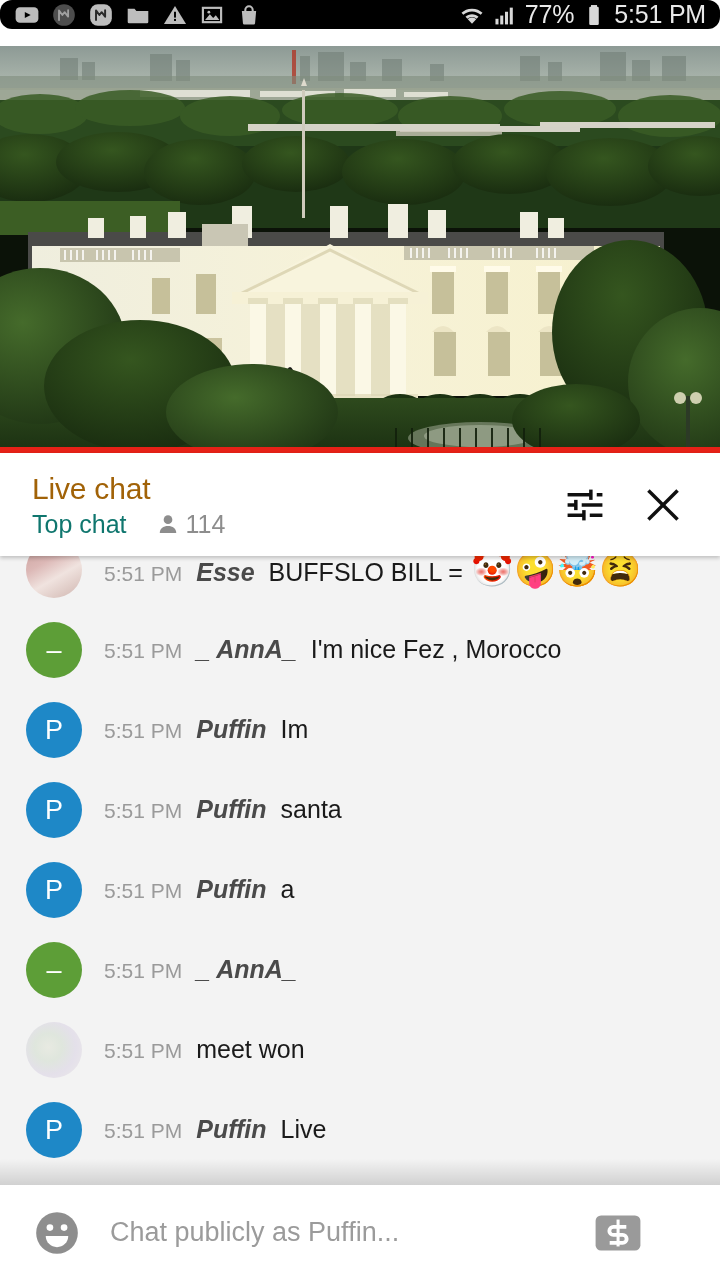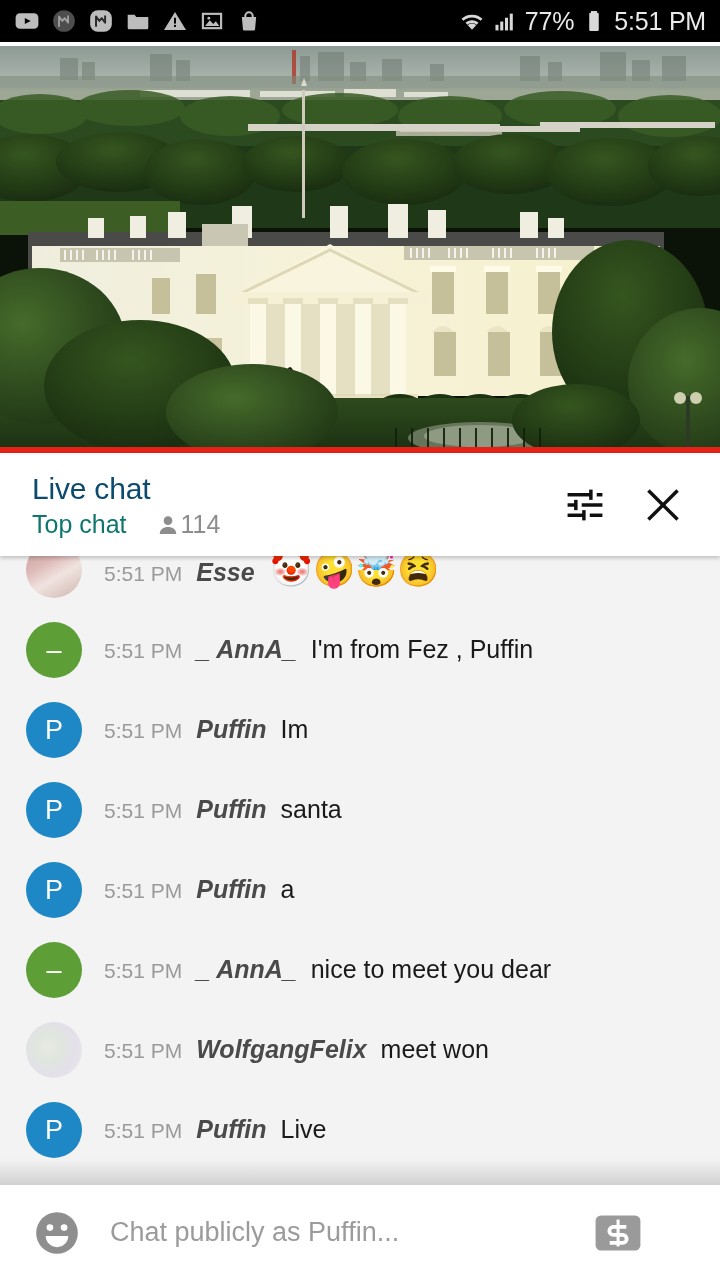--- a/index.html
+++ b/index.html
@@ -17,25 +17,26 @@
     width: 720px;
     height: 1280px;
     background: #ffffff;
   }
 
   
   .status-bar {
     position: absolute;
     top: 0; left: 0;
     width: 720px;
-    height: 42px;
+    height: 29px;
     background: #000000;
     display: flex;
     align-items: center;
     padding: 0 14px;
+    border-radius: 12px;
   }
   .status-left {
     display: flex;
     align-items: center;
     gap: 11px;
     flex: 1;
   }
   .status-right {
     display: flex;
     align-items: center;
@@ -88,38 +89,39 @@
     background: #ffffff;
     display: flex;
     align-items: center;
     padding: 0 26px 0 32px;
     box-shadow: 0 2px 4px rgba(0,0,0,0.22);
     z-index: 5;
   }
   .chat-header-text { flex: 1; }
   .chat-title {
     font-size: 30px;
-    color: #0c4a6e;
+    color: #a16207;
     line-height: 1.18;
     letter-spacing: -0.2px;
   }
   .chat-sub {
     display: flex;
     align-items: center;
     margin-top: 5px;
   }
   .chat-subtitle {
     font-size: 25px;
     color: #0f766e;
     line-height: 1.1;
   }
   .viewer-group {
     display: flex;
-    align-items: flex-end;
+    align-items: flex-start;
     margin-left: 28px;
+    gap: 5px;
   }
   .viewer-count {
     font-size: 25px;
     color: #8d8d8d;
     line-height: 1.1;
   }
   .hdr-btn {
     width: 62px;
     height: 62px;
     display: flex;
@@ -598,36 +600,37 @@
       </svg>
     </button>
   </div>
 
   <div class="chat-list" id="chat-list">
     <div class="msg" style="margin-top: -26px;">
         <div class="avatar photo1"></div>
         <div class="msg-body">
           <span class="msg-time">5:51 PM</span>
           <span class="msg-author">Esse</span>
+          <span class="msg-text">BUFFSLO BILL = </span>
           <span class="msg-emojis">
             <span class="emoji-glyph">🤡</span>
             <span class="emoji-glyph">🤪</span>
             <span class="emoji-glyph">🤯</span>
             <span class="emoji-glyph">😫</span>
           </span>
         </div>
       </div>
       <div class="msg">
         <div class="avatar green">
           <span>–</span>
         </div>
         <div class="msg-body">
           <span class="msg-time">5:51 PM</span>
           <span class="msg-author">_ AnnA_</span>
-          <span class="msg-text">I'm from Fez , Puffin</span>
+          <span class="msg-text">I'm nice Fez , Morocco</span>
         </div>
       </div>
       <div class="msg">
         <div class="avatar blue">
           <span>P</span>
         </div>
         <div class="msg-body">
           <span class="msg-time">5:51 PM</span>
           <span class="msg-author">Puffin</span>
           <span class="msg-text">Im</span>
@@ -653,28 +656,26 @@
           <span class="msg-text">a</span>
         </div>
       </div>
       <div class="msg">
         <div class="avatar green">
           <span>–</span>
         </div>
         <div class="msg-body">
           <span class="msg-time">5:51 PM</span>
           <span class="msg-author">_ AnnA_</span>
-          <span class="msg-text">nice to meet you dear</span>
         </div>
       </div>
       <div class="msg">
         <div class="avatar photo2"></div>
         <div class="msg-body">
           <span class="msg-time">5:51 PM</span>
-          <span class="msg-author">WolfgangFelix</span>
           <span class="msg-text">meet won</span>
         </div>
       </div>
       <div class="msg">
         <div class="avatar blue">
           <span>P</span>
         </div>
         <div class="msg-body">
           <span class="msg-time">5:51 PM</span>
           <span class="msg-author">Puffin</span>

